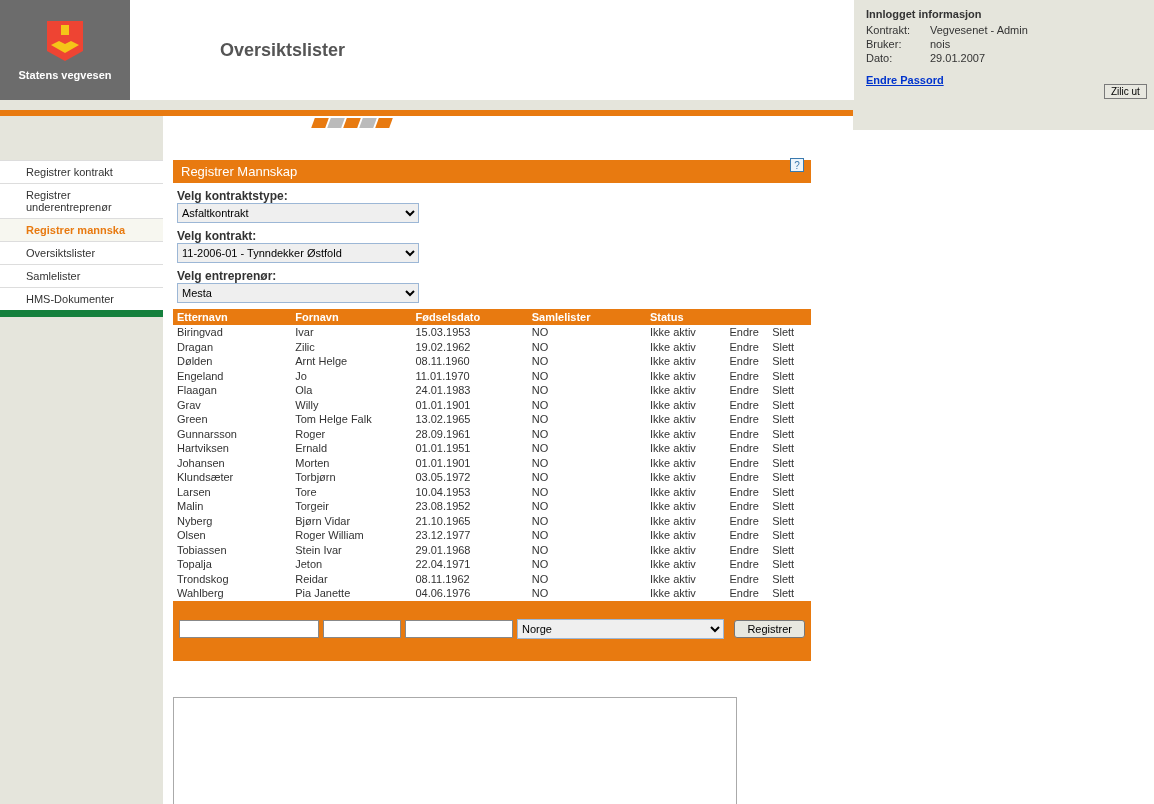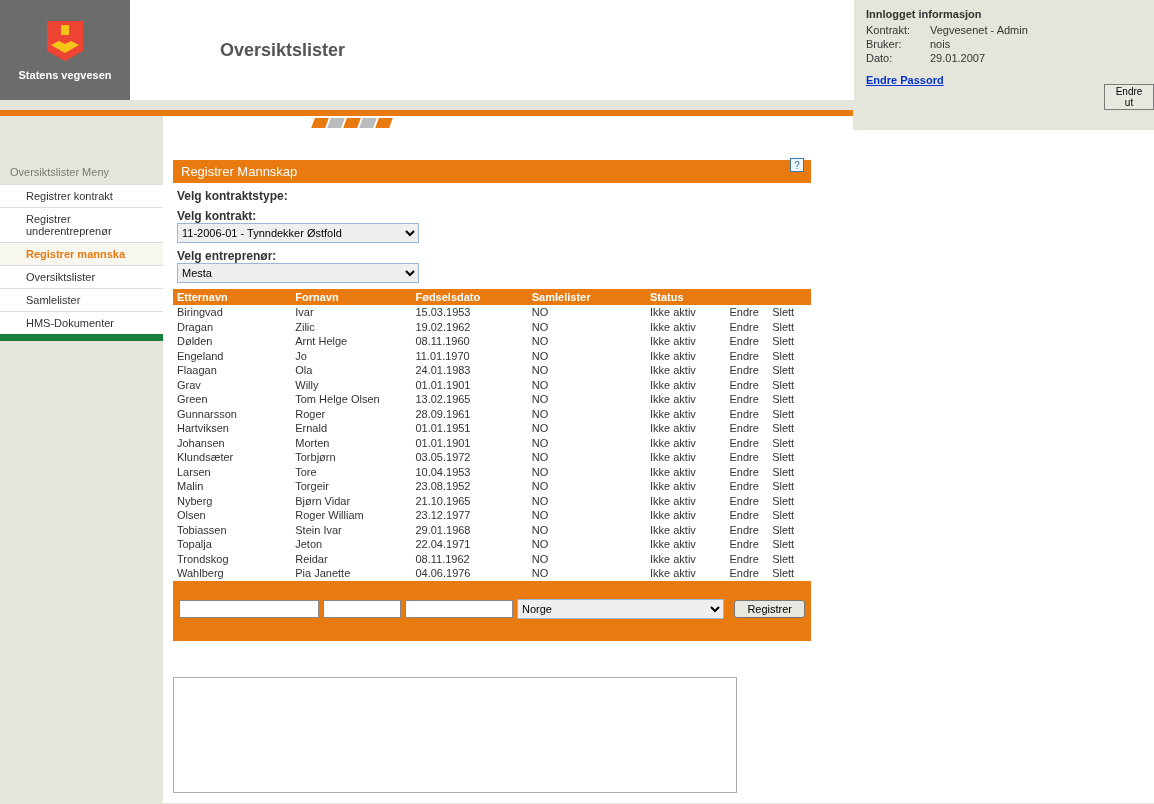--- a/index.html
+++ b/index.html
@@ -124,51 +124,51 @@
         <span class="lbl">Bruker:</span>
         <span>nois</span>
       </div>
     <div class="info-row">
         <span class="lbl">Dato:</span>
         <span>29.01.2007</span>
       </div>
     <a href="#">Endre Passord</a>
   </div>
 </div>
-<button class="logout-btn">Endre ut</button>
+<button class="logout-btn">Zilic ut</button>
 
 <div class="orange-bar"></div>
 <div class="stripes">
   <span class="o"></span>
     <span class="g"></span>
     <span class="o"></span>
     <span class="g"></span>
     <span class="o"></span>
 </div>
 
 <div class="main-wrap">
   <div class="sidebar">
-    <div class="menu-hdr">Oversiktslister Meny</div>
     <div id="menu-items">
         <div class="menu-item">Registrer kontrakt</div>
         <div class="menu-item">Registrer underentreprenør</div>
         <div class="menu-item active">Registrer mannska</div>
         <div class="menu-item">Oversiktslister</div>
         <div class="menu-item">Samlelister</div>
         <div class="menu-item">HMS-Dokumenter</div>
       </div>
   </div>
 
   <div class="content">
     <div class="help-icon">?</div>
     <div class="panel">
       <div class="panel-title">Registrer Mannskap</div>
 
       <div class="form-row">
         <label>Velg kontraktstype:</label>
+        <select><option>Asfaltkontrakt</option></select>
       </div>
       <div class="form-row">
         <label>Velg kontrakt:</label>
         <select><option>11-2006-01 - Tynndekker Østfold</option></select>
       </div>
       <div class="form-row">
         <label>Velg entreprenør:</label>
         <select><option>Mesta</option></select>
       </div>
 
@@ -231,21 +231,21 @@
             <span class="c-en">Grav</span>
             <span class="c-fn">Willy</span>
             <span class="c-fd">01.01.1901</span>
             <span class="c-na">NO</span>
             <span class="c-st">Ikke aktiv</span>
             <span class="c-ed">Endre</span>
             <span class="c-sl">Slett</span>
           </div>
           <div class="tbl-row">
             <span class="c-en">Green</span>
-            <span class="c-fn">Tom Helge Olsen</span>
+            <span class="c-fn">Tom Helge Falk</span>
             <span class="c-fd">13.02.1965</span>
             <span class="c-na">NO</span>
             <span class="c-st">Ikke aktiv</span>
             <span class="c-ed">Endre</span>
             <span class="c-sl">Slett</span>
           </div>
           <div class="tbl-row">
             <span class="c-en">Gunnarsson</span>
             <span class="c-fn">Roger</span>
             <span class="c-fd">28.09.1961</span>

